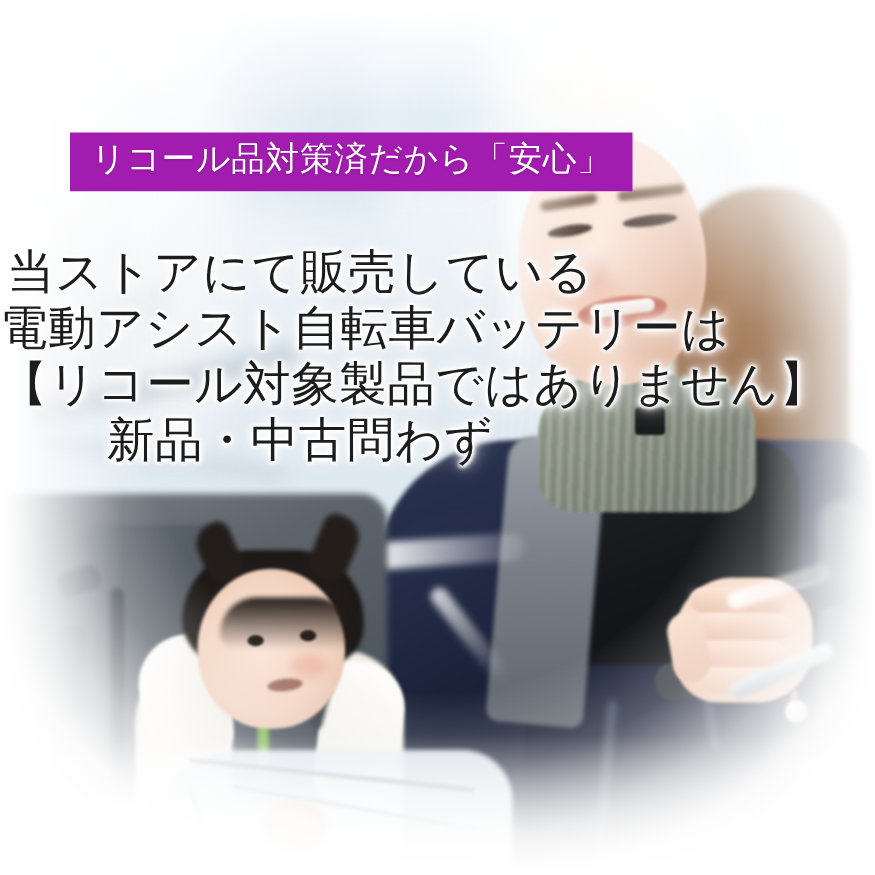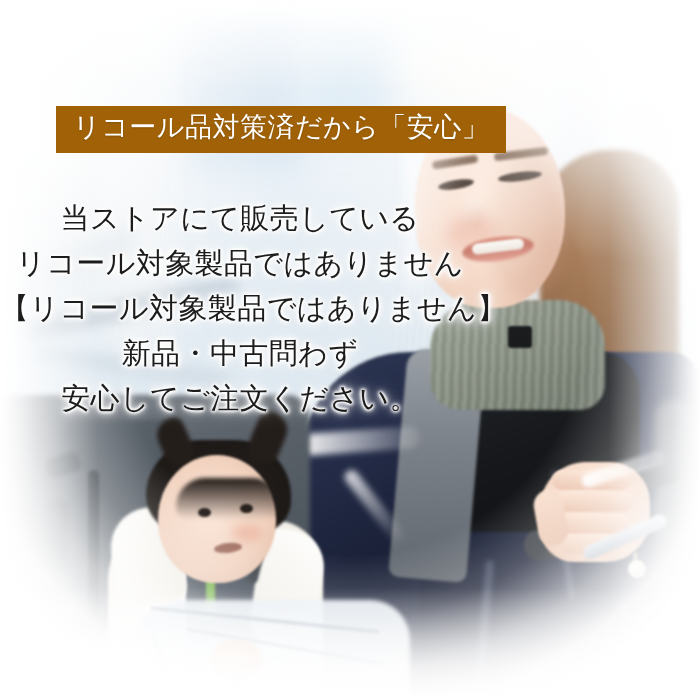--- a/index.html
+++ b/index.html
@@ -401,37 +401,37 @@
     pointer-events:none;
   }
 
   
   .overlay { position:absolute; inset:0; }
 
   .banner {
     position:absolute;
     left:56px; top:106px;
     padding:5px 17px 8px 17px;
-    background:#a16207;
+    background:#a21caf;
     color:#ffffff;
     font-size:27px;
     line-height:1.25;
     letter-spacing:.5px;
     white-space:nowrap;
     font-weight:400;
     text-shadow:0 1px 2px rgba(0,0,0,.18);
   }
 
   .copy {
     position:absolute;
     left:0; top:196px;
     width:480px;
     text-align:center;
     color:#1c1c1c;
-    font-size:29px;
+    font-size:38px;
     line-height:45px;
     letter-spacing:.4px;
   }
   .copy .line {
     display:block;
     white-space:nowrap;
     text-shadow:
        0 0 7px #fff,  0 0 7px #fff,  0 0 12px #fff,
        1px 1px 3px #fff, -1px -1px 3px #fff,
        1px -1px 3px #fff, -1px 1px 3px #fff,
@@ -537,20 +537,19 @@
     <div class="vignette"></div>
     <div class="vignette-edges"></div>
   </div>
 
   <div class="overlay">
 
     <div class="banner">リコール品対策済だから「安心」</div>
 
     <div class="copy">
       <span class="line">当ストアにて販売している</span>
-      <span class="line">リコール対象製品ではありません</span>
+      <span class="line">電動アシスト自転車バッテリーは</span>
       <span class="line">【リコール対象製品ではありません】</span>
       <span class="line">新品・中古問わず</span>
-      <span class="line">安心してご注文ください。</span>
     </div>
 
   </div>
 </div>
 
 </body></html>

